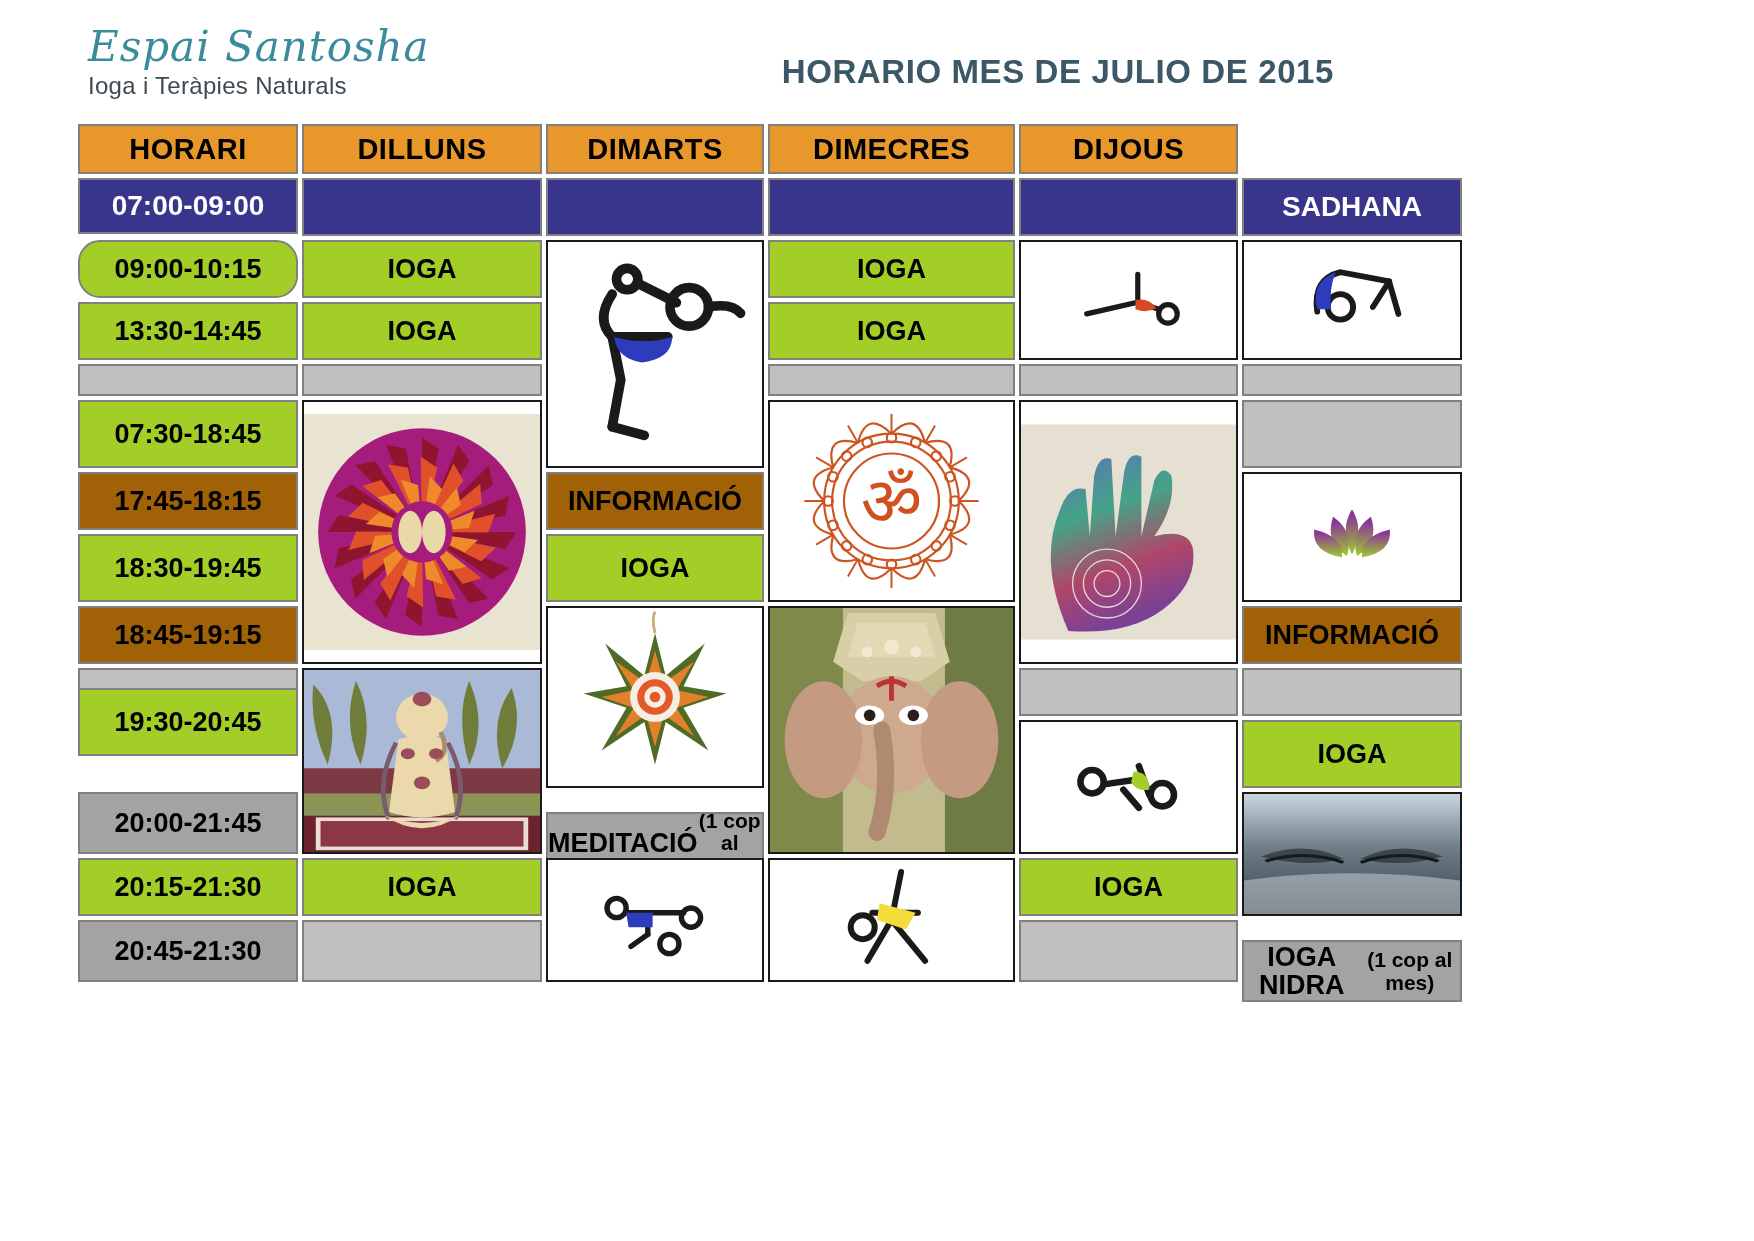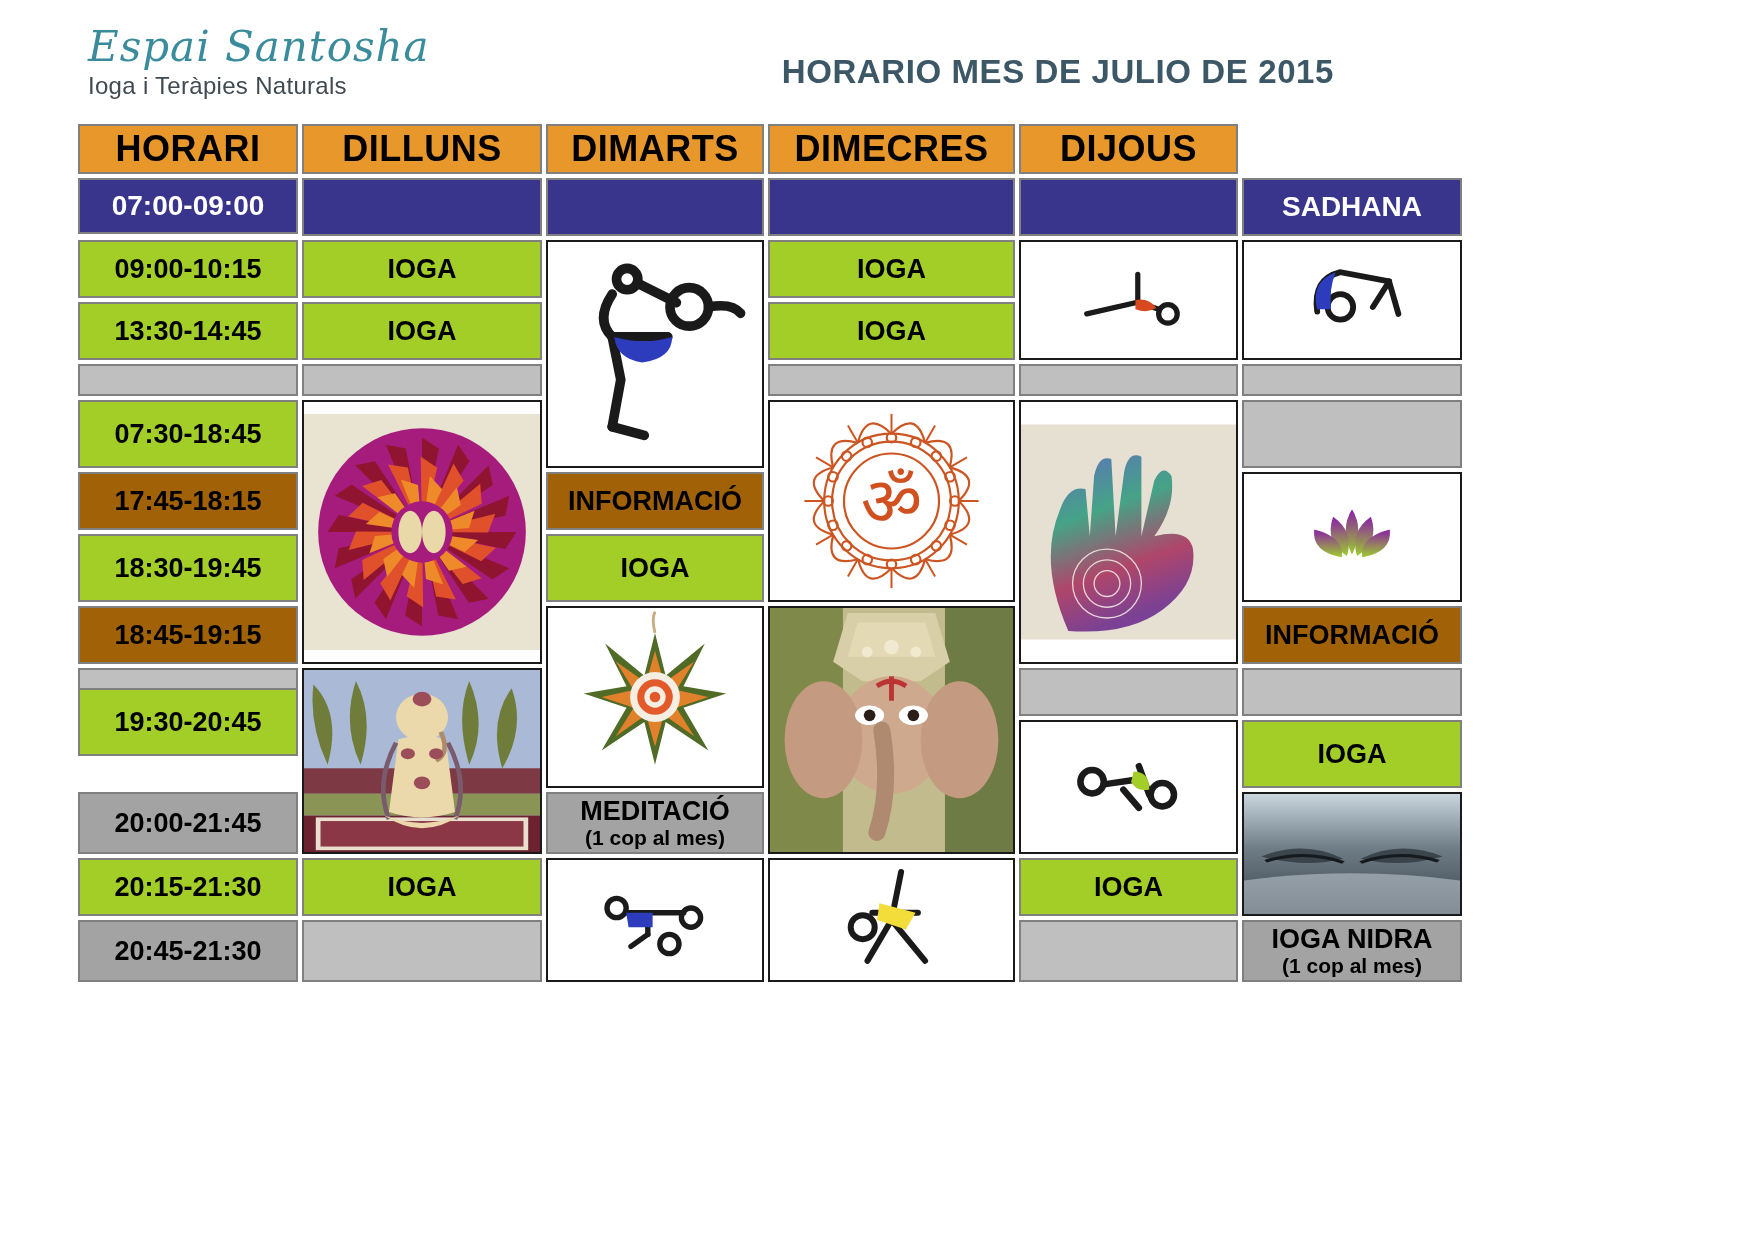--- a/index.html
+++ b/index.html
@@ -53,28 +53,28 @@
   .cell{
     position:absolute;
     box-sizing:border-box;
     border:2px solid #808080;
     display:flex;align-items:center;justify-content:center;
     text-align:center;
     overflow:hidden;
     font-weight:bold;
   }
   
-  .c-head   {background:#e8972b;color:#000;font-size:36px;letter-spacing:.5px;}
+  .c-head   {background:#e8972b;color:#000;font-size:29px;letter-spacing:.5px;}
   .c-indigo {background:#39358c;color:#ffffff;font-size:28px;}
   .c-green  {background:#a3ce28;color:#000;font-size:27px;}
   .c-blue   {background:#a16207;color:#000;font-size:27px;}
   .c-purple {background:#a3a3a3;color:#000;font-size:27px;}
   .c-gray   {background:#bfbfbf;}
 
-  .two-line{flex-direction:column;line-height:1.05;}
+  .two-line{flex-direction:row;line-height:1.05;margin-top:20px;}
   .sub{font-size:21px;font-weight:bold;margin-top:1px;}
 
   
   .pic{position:absolute;box-sizing:border-box;border:2px solid #1a1a1a;background:#fff;overflow:hidden;}
   .pic svg{display:block;width:100%;height:100%;}
 </style>
 </head>
 <body>
 
 <div class="header">
@@ -97,21 +97,21 @@
     </div>
     <div class="cell c-head" style="left: 690px; top: 0px; width: 247px; height: 50px;">
       <span>DIMECRES</span>
     </div>
     <div class="cell c-head" style="left: 941px; top: 0px; width: 219px; height: 50px;">
       <span>DIJOUS</span>
     </div>
     <div class="cell c-indigo" style="left: 0px; top: 54px; width: 220px; height: 56px;">
       <span>07:00-09:00</span>
     </div>
-    <div class="cell c-green" style="left: 0px; top: 116px; width: 220px; height: 58px;">
+    <div class="cell c-green" style="left: 0px; top: 116px; width: 220px; height: 58px; border-radius: 22px;">
       <span>09:00-10:15</span>
     </div>
     <div class="cell c-green" style="left: 0px; top: 178px; width: 220px; height: 58px;">
       <span>13:30-14:45</span>
     </div>
     <div class="cell c-gray" style="left: 0px; top: 240px; width: 220px; height: 32px;"></div>
     <div class="cell c-green" style="left: 0px; top: 276px; width: 220px; height: 68px;">
       <span>07:30-18:45</span>
     </div>
     <div class="cell c-blue" style="left: 0px; top: 348px; width: 220px; height: 58px;">

